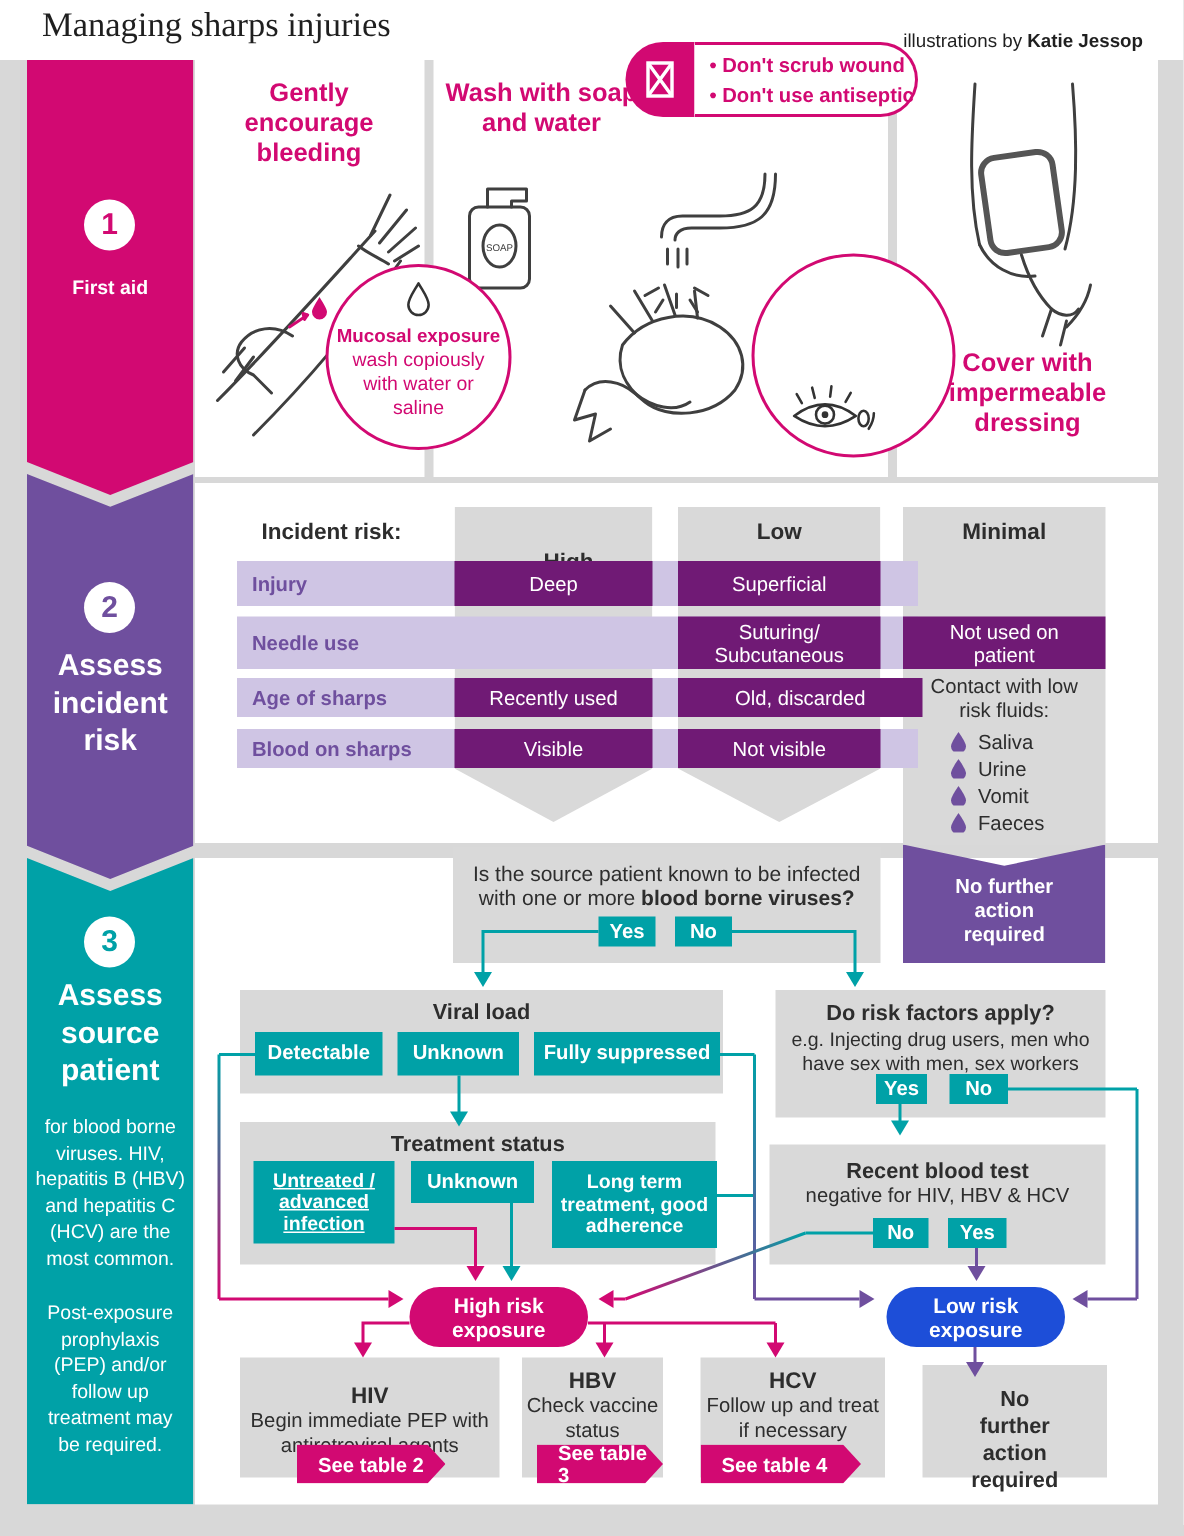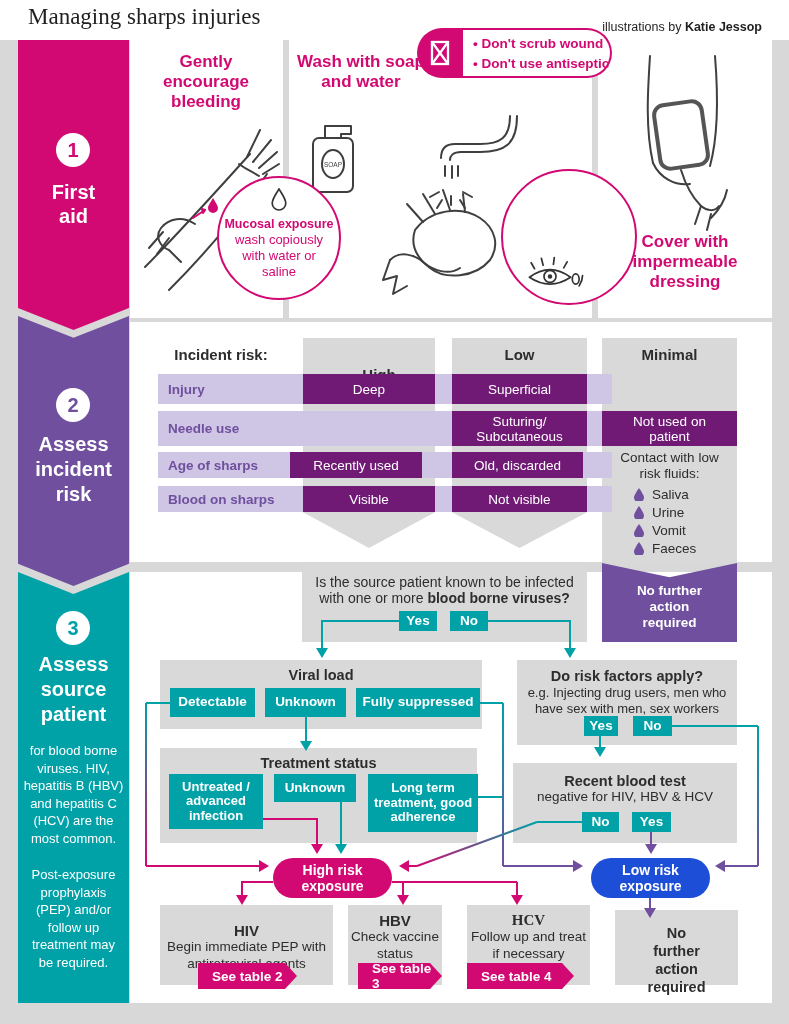--- a/index.html
+++ b/index.html
@@ -10,21 +10,21 @@
   .credit{left:470px;top:20px;width:292px;text-align:right;font-size:12.5px;color:#1f1f1f;}
   .credit b{font-weight:bold;}
   .panel{background:#ffffff;}
   .gutter{background:#d8d8d8;}
   
   .banner{left:18px;width:111px;text-align:center;color:#fff;}
   .banner1{top:40px;height:290px;background:#d20972;clip-path:polygon(0 0,100% 0,100% 92.4%,50% 100%,0 92.4%);}
   .banner2{top:316px;height:270px;background:#6f4f9e;clip-path:polygon(0 0,50% 8.1%,100% 0,100% 91.8%,50% 100%,0 91.8%);}
   .banner3{top:572px;height:431px;background:#00a1a7;clip-path:polygon(0 0,50% 5.1%,100% 0,100% 100%,0 100%);}
   .numcircle{width:34px;height:34px;border-radius:50%;background:#fff;font-weight:bold;font-size:20px;line-height:34px;text-align:center;}
-  .bannertitle{font-weight:bold;font-size:20px;line-height:24px;color:#fff;}
+  .bannertitle{font-weight:bold;font-size:13px;line-height:24px;color:#fff;}
   .bannerbody{font-size:13px;line-height:17.5px;color:#fff;text-align:center;}
   
   .stepheading{color:#d20972;font-weight:bold;font-size:17px;line-height:20px;text-align:center;}
   .notecircle{background:#fff;border:2px solid #d20972;border-radius:50%;text-align:center;color:#d20972;font-size:13px;line-height:16px;z-index:3;}
   .pill{left:417px;top:28px;width:195px;height:50px;display:flex;z-index:4;}
   .pill-left{width:46px;background:#d20972;border-radius:25px 0 0 25px;display:flex;align-items:center;justify-content:center;}
   .pill-right{flex:1;background:#fff;border:2px solid #d20972;border-left:none;border-radius:0 25px 25px 0;padding:4px 0 0 10px;}
   .pill-right li{list-style:none;color:#d20972;font-weight:bold;font-size:13.5px;line-height:20px;}
   .pill-right li::before{content:"\2022  ";}
   .pill-right ul{margin:0;padding:0;}
@@ -187,22 +187,22 @@
     </div>
 
   <div class="abs pbox" style="left:303px;top:374px;width:132px;height:30px;">Deep</div>
   <div class="abs pbox" style="left:452px;top:374px;width:135px;height:30px;">Superficial</div>
   <div class="abs pbox" style="left:452px;top:411px;width:135px;height:35px;">
       <span style="width:95px;">Suturing/ Subcutaneous</span>
     </div>
   <div class="abs pbox" style="left:602px;top:411px;width:135px;height:35px;">
       <span style="width:74px;">Not used on patient</span>
     </div>
-  <div class="abs pbox" style="left:290px;top:452px;width:132px;height:26px;">Recently used</div>
-  <div class="abs pbox" style="left:452px;top:452px;width:131px;height:26px;">Old, discarded</div>
+  <div class="abs pbox" style="left:303px;top:452px;width:132px;height:26px;">Recently used</div>
+  <div class="abs pbox" style="left:452px;top:452px;width:163px;height:26px;">Old, discarded</div>
   <div class="abs pbox" style="left:303px;top:486px;width:132px;height:26px;">Visible</div>
   <div class="abs pbox" style="left:452px;top:486px;width:135px;height:26px;">Not visible</div>
 
   <div class="abs" style="left:602px;top:450px;width:135px;text-align:center;font-size:13.5px;line-height:15.5px;"><span style="display:inline-block;width:100px;">Contact with low risk fluids:</span></div>
   <div class="abs fluiditem" style="left:634px;top:487px;">
     <svg width="10" height="13" viewBox="0 0 10 13">
         <path d="M5 0 C5 0 0 7 0 9.5 a5 5 0 0 0 10 0 C10 7 5 0 5 0 Z" fill="#6f4f9e"></path>
       </svg>
     <span>Saliva</span>
   </div>
@@ -236,21 +236,21 @@
   <div class="abs gbox" style="left:160px;top:660px;width:322px;height:69px;">
     <div class="btitle" style="padding-top:7px;">Viral load</div>
   </div>
   <div class="abs tealbtn" style="left:170px;top:688px;width:85px;height:29px;">Detectable</div>
   <div class="abs tealbtn" style="left:265px;top:688px;width:81px;height:29px;">Unknown</div>
   <div class="abs tealbtn" style="left:356px;top:688px;width:124px;height:29px;">Fully suppressed</div>
 
   <div class="abs gbox" style="left:160px;top:748px;width:317px;height:95px;">
     <div class="btitle" style="padding-top:7px;">Treatment status</div>
   </div>
-  <div class="abs tealbtn" style="left:169px;top:774px;width:94px;height:55px;font-size:13px;">
+  <div class="abs tealbtn" style="left:169px;top:774px;width:94px;height:55px;font-size:13px;text-decoration:underline;">
       <span style="width:84px;">Untreated / advanced infection</span>
     </div>
   <div class="abs tealbtn" style="left:274px;top:774px;width:82px;height:28px;">Unknown</div>
   <div class="abs tealbtn" style="left:368px;top:774px;width:110px;height:58px;font-size:13px;">
       <span style="width:100px;">Long term treatment, good adherence</span>
     </div>
 
   <div class="abs gbox" style="left:517px;top:660px;width:220px;height:85px;">
     <div class="btitle" style="padding-top:8px;">Do risk factors apply?</div>
     <div class="bbody" style="padding:1px 5px 0 5px;">e.g. Injecting drug users, men who have sex with men, sex workers</div>
@@ -274,21 +274,21 @@
 
   <div class="abs gbox" style="left:160px;top:905px;width:173px;height:80px;">
     <div class="outtitle" style="padding-top:17px;">HIV</div>
     <div class="outbody">Begin immediate PEP with antiretroviral agents</div>
   </div>
   <div class="abs gbox" style="left:348px;top:905px;width:94px;height:80px;">
     <div class="outtitle" style="padding-top:7px;">HBV</div>
     <div class="outbody">Check vaccine status</div>
   </div>
   <div class="abs gbox" style="left:467px;top:905px;width:123px;height:80px;">
-    <div class="outtitle" style="padding-top:7px;font-family:Liberation Serif, serif;">HCV</div>
+    <div class="outtitle" style="padding-top:7px;">HCV</div>
     <div class="outbody">Follow up and treat if necessary</div>
   </div>
   <div class="abs gbox" style="left:615px;top:910px;width:123px;height:75px;">
     <div style="font-weight:bold;font-size:14.5px;line-height:18px;padding-top:14px;text-align:center;"><span style="display:inline-block;width:70px;">No further action required</span></div>
   </div>
 
   <div class="abs tag" style="left:198px;top:963px;width:99px;height:26px;">See table 2</div>
   <div class="abs tag" style="left:358px;top:963px;width:84px;height:26px;">See table 3</div>
   <div class="abs tag" style="left:467px;top:963px;width:107px;height:26px;">See table 4</div>
 

